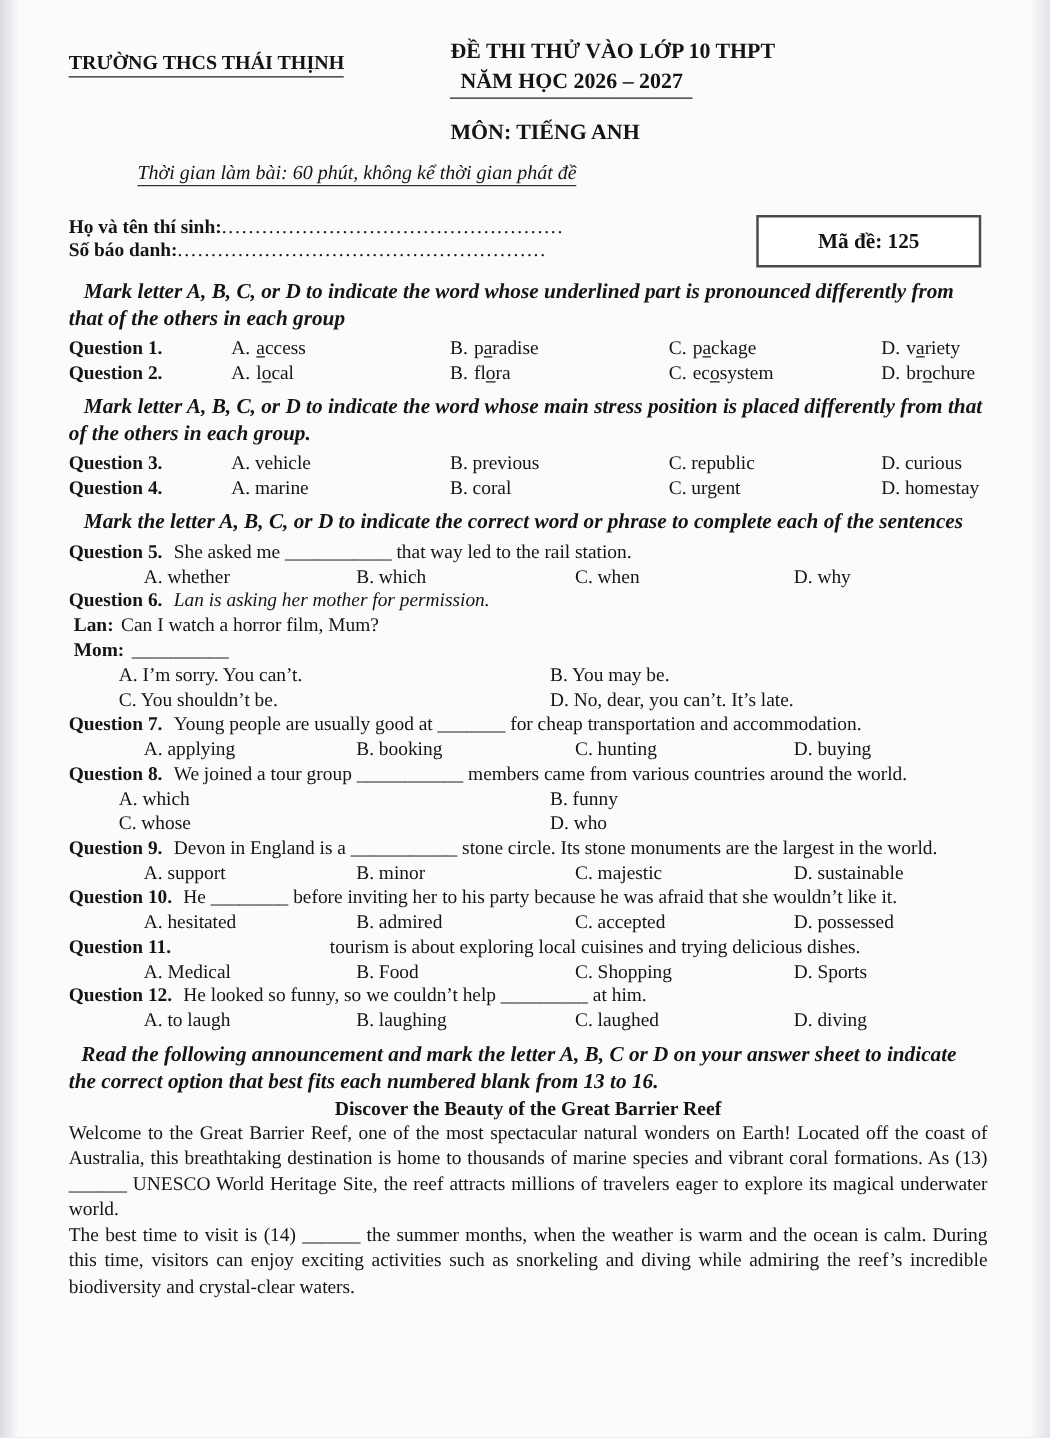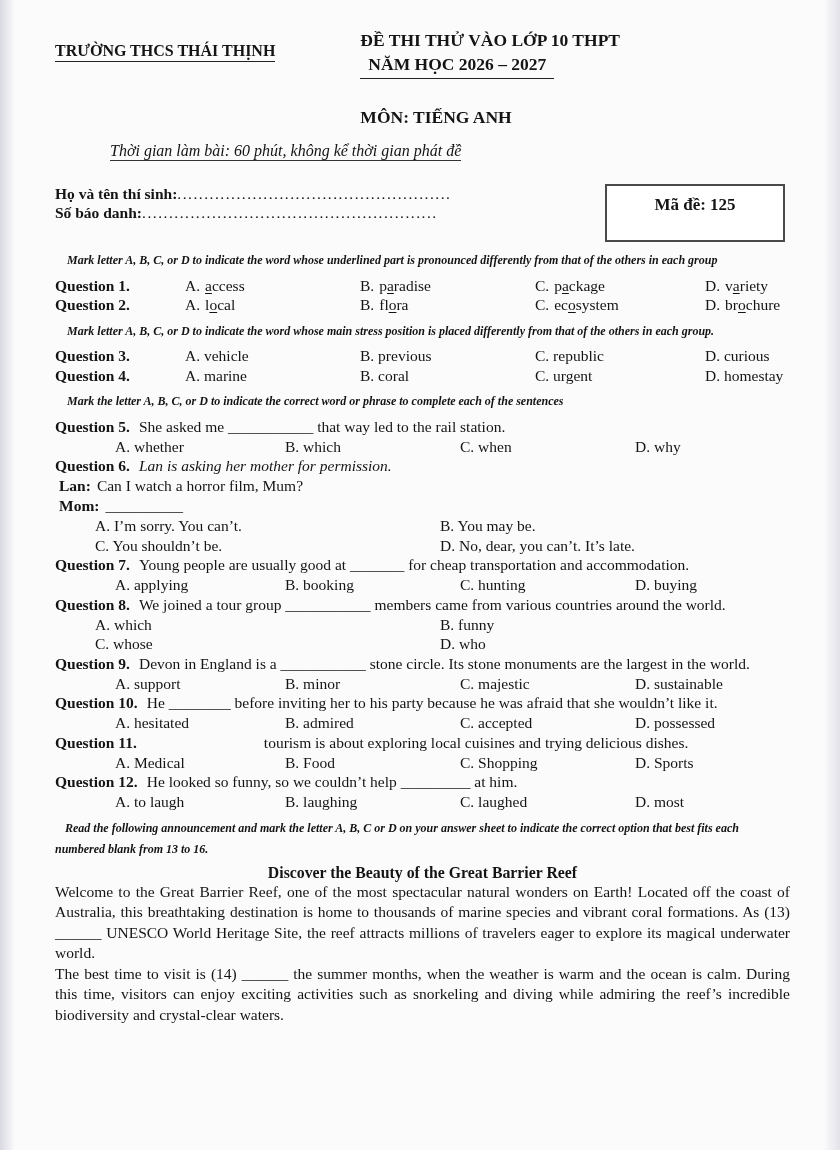--- a/index.html
+++ b/index.html
@@ -12,32 +12,32 @@
     font-size:15.5px; color:#141414;
   }
   
   .hdr { display:flex;gap:15px; }
   .school { font-weight:700; font-size:16px; padding-top:12px; white-space:nowrap; }
   .school span { border-bottom:1.5px solid #222; padding-bottom:2px; }
   .titleblock { flex:1; text-align:left; padding-left:70px; }
   .t1 { font-weight:700; font-size:17.5px; }
   .t2 { font-weight:700; font-size:17.5px; margin-top:3px; }
   .t2 span { border-bottom:1.6px solid #222; padding:0 8px 4px; }
-  .subject { font-weight:700; font-size:17.5px; margin-top:32px; }
+  .subject { font-weight:700; font-size:17.5px; margin-top:20px; }
   .duration { font-style:italic; font-size:16px; margin-top:14px; padding-left:55px; }
   .duration span { border-bottom:1px solid #333; padding-bottom:1px; }
   
   .inforow { display:flex; margin-top:24px; align-items:flex-start; }
   .names { flex:1; font-size:15.5px; line-height:19px; }
   .names .lbl { font-weight:700; }
   .names .dots { letter-spacing:1.5px; }
   .codebox { width:180px; border:2px solid #4a4a4a; background:#fff; text-align:center;
-             font-weight:700; font-size:17px; height:58px; line-height:38px; margin:0 5px 0 0; }
+             font-weight:700; font-size:17px; height:42px; line-height:38px; margin:0 5px 0 0; }
   
-  .instr { font-weight:700; font-style:italic; font-size:12px; line-height:21.5px; text-indent:12px;font-family:Liberation Serif, serif; }
+  .instr { font-weight:700; font-style:italic; font-size:17px; line-height:21.5px; text-indent:12px;font-family:Liberation Serif, serif; }
   .qgrid { display:grid; grid-template-columns:130px 175px 175px 170px 1fr; line-height:19.5px; }
   .ql { font-weight:700; }
   .optrow4 { display:grid; grid-template-columns:170px 175px 175px 1fr; margin-left:60px; line-height:19.5px; }
   .optrow2 { display:grid; grid-template-columns:345px 1fr; margin-left:40px; line-height:19.5px; }
   .qtext { line-height:20px; }
   .qlabel { font-weight:700; margin-right:9px; }
   .ctx { font-style:italic; }
   .speakline { line-height:20px; margin-left:4px; }
   .speaker { font-weight:700; margin-right:6px; }
   .und { text-decoration:underline; text-underline-offset:2px; }
@@ -163,21 +163,21 @@
     <div>B. Food</div>
     <div>C. Shopping</div>
     <div>D. Sports</div>
   </div>
 
   <div class="qtext"><span class="qlabel">Question 12.</span><span>He looked so funny, so we couldn’t help _________ at him.</span></div>
   <div class="optrow4">
     <div>A. to laugh</div>
     <div>B. laughing</div>
     <div>C. laughed</div>
-    <div>D. most</div>
+    <div>D. diving</div>
   </div>
 
   <div class="instr mt6" style="text-indent:10px">Read the following announcement and mark the letter A, B, C or D on your answer sheet to indicate the correct option that best fits each numbered blank from 13 to 16.</div>
 
   <div class="ptitle">Discover the Beauty of the Great Barrier Reef</div>
   <div class="passage">Welcome to the Great Barrier Reef, one of the most spectacular natural wonders on Earth! Located off the coast of Australia, this breathtaking destination is home to thousands of marine species and vibrant coral formations. As (13) ______ UNESCO World Heritage Site, the reef attracts millions of travelers eager to explore its magical underwater world.</div>
   <div class="passage">The best time to visit is (14) ______ the summer months, when the weather is warm and the ocean is calm. During this time, visitors can enjoy exciting activities such as snorkeling and diving while admiring the reef’s incredible biodiversity and crystal-clear waters.</div>
 
 
 </div>

